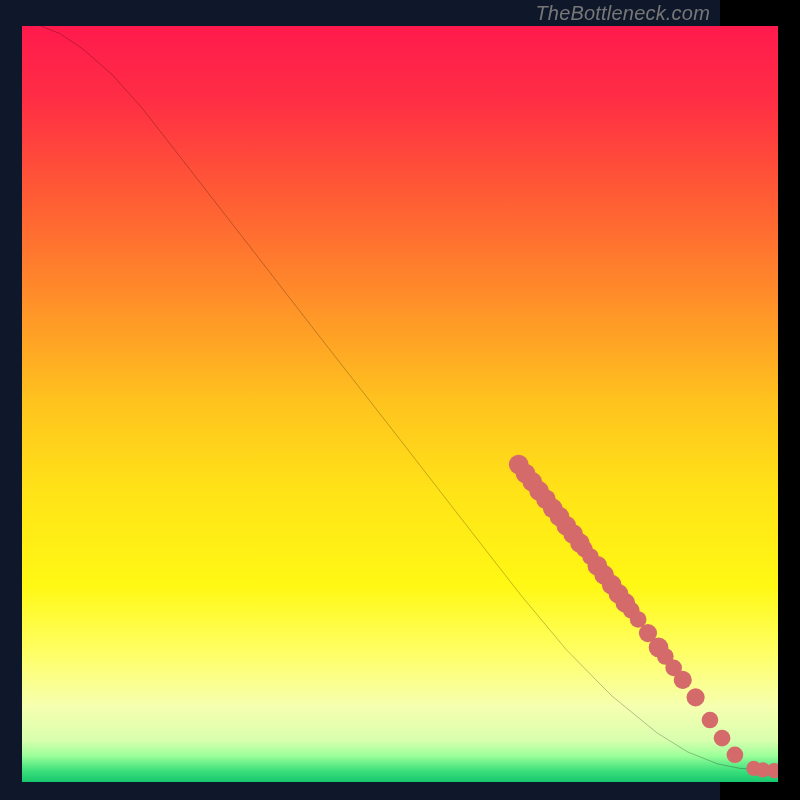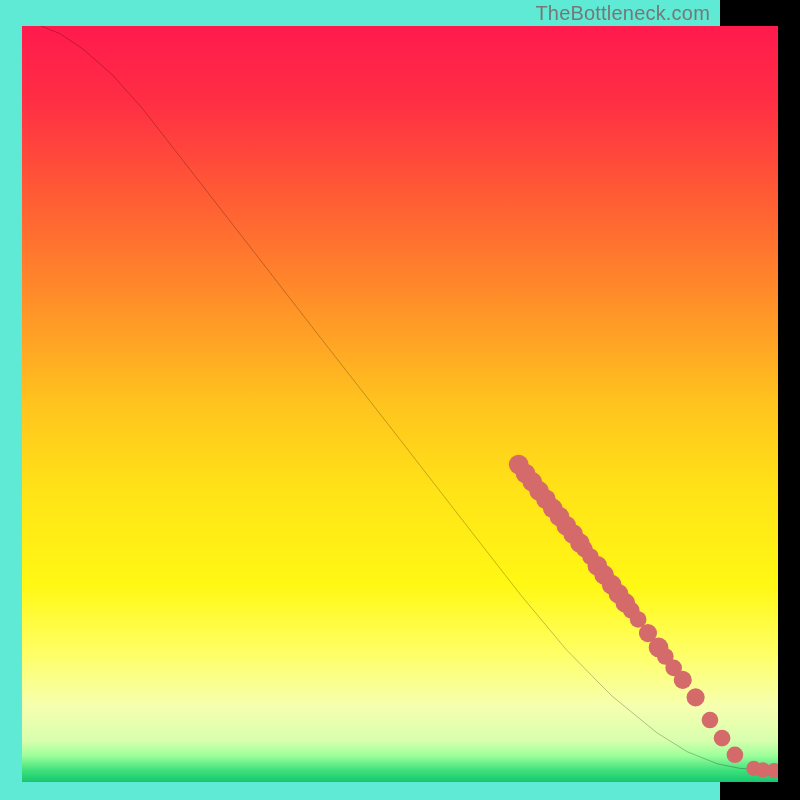--- a/index.html
+++ b/index.html
@@ -8,21 +8,22 @@
     width: 800px;
     height: 800px;
     background: #000;
     overflow: hidden;
     font-family: Arial, Helvetica, sans-serif;
   }
   .stage {
     position: relative;
     width: 720px;
     height: 800px;
-    background: #5eead4;
+    background: #0f172a;
+    font-style: italic;
   }
   .watermark {
     position: absolute;
     top: 2px;
     right: 10px;
     color: #777;
     font-size: 20px;
     font-weight: 500;
     letter-spacing: 0.2px;
     user-select: none;

